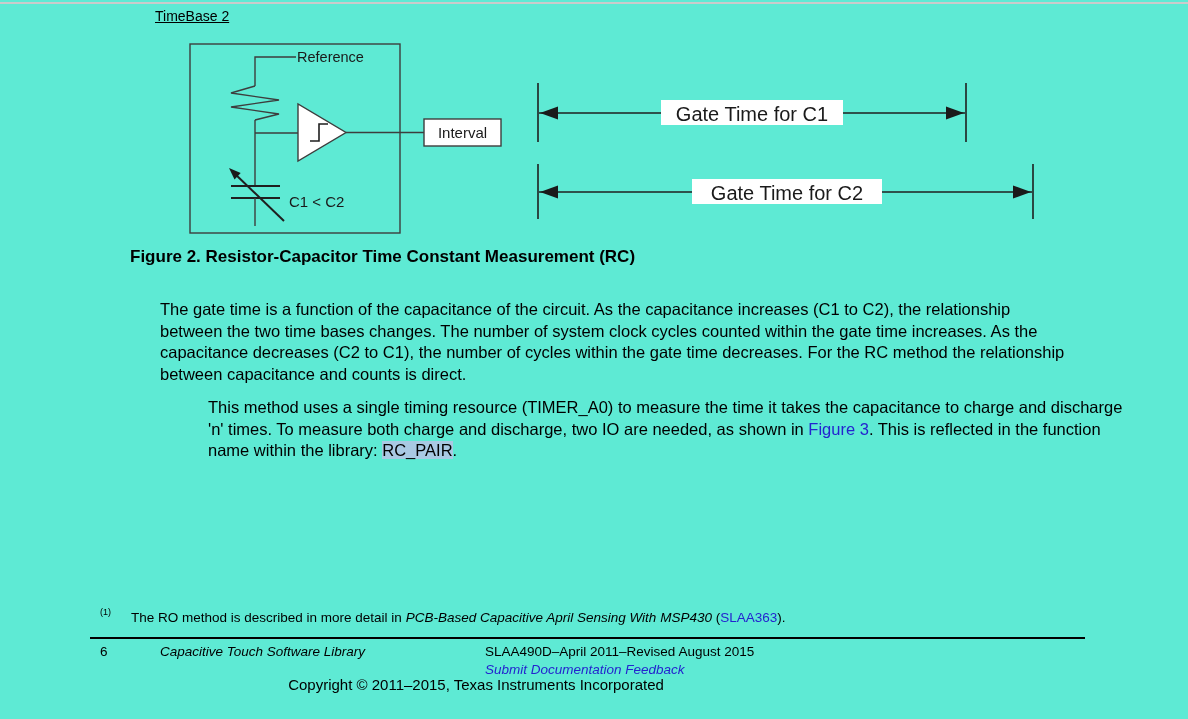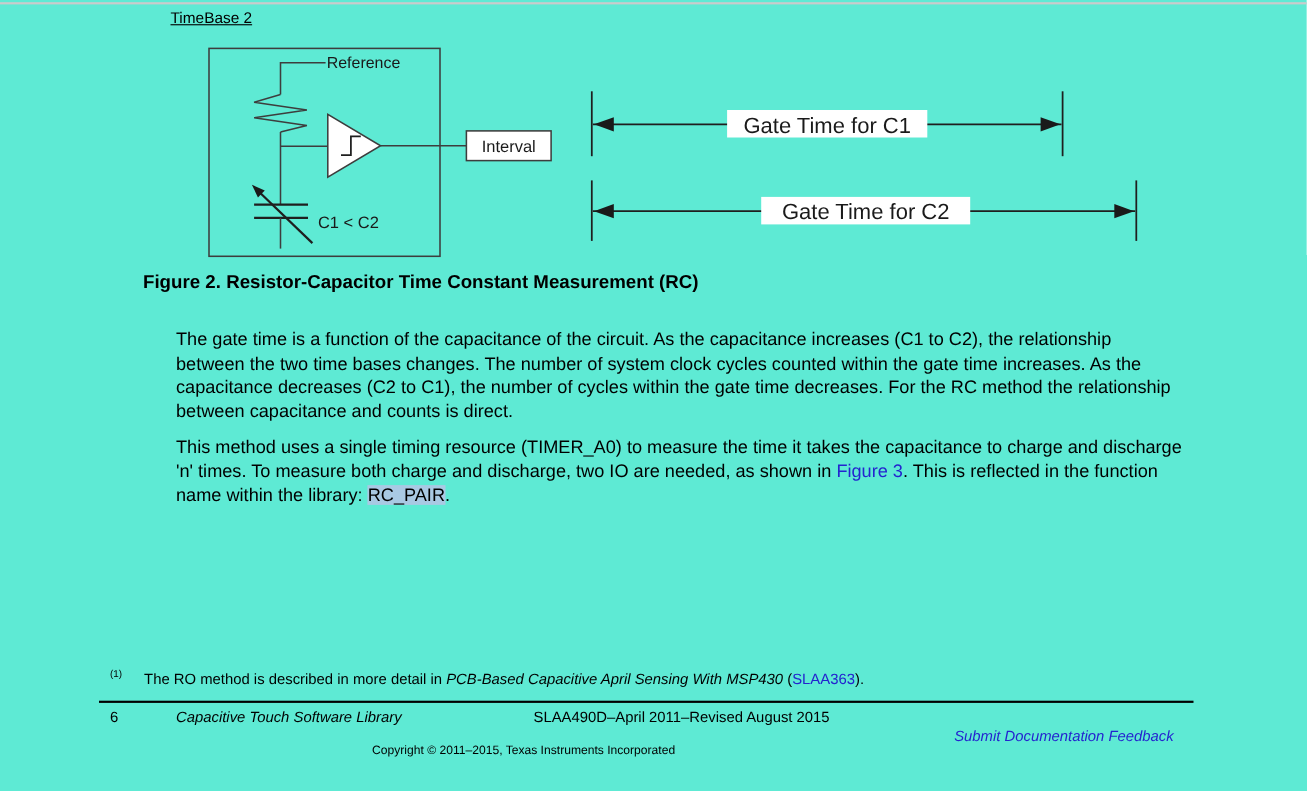--- a/index.html
+++ b/index.html
@@ -14,38 +14,38 @@
     position:absolute; left:155px; top:8px; font-size:14px; color:#000;
     text-decoration:underline; white-space:nowrap;
   }
   .figure-svg { position:absolute; left:180px; top:40px; }
   .fig-caption {
     position:absolute; left:130px; top:247px; width:950px; text-align:left;
     font-size:17px; font-weight:bold; color:#000;
   }
   .para { position:absolute; left:160px; width:916px; font-size:16.5px; line-height:21.5px; color:#000; }
   .p1 { top:299px; }
-  .p2 { top:397px; }
+  .p2 { top:397px;margin-left:48px; }
   .doclink { color:#2424cf; text-decoration:none; cursor:pointer; }
   .doclink.underlined { }
   .hl { background:#a9c9e3; }
   .footnote {
     position:absolute; left:131px; top:610px; width:840px; font-size:13.5px; color:#000;
   }
   .footnote-marker { position:absolute; left:100px; top:607px; font-size:9px; color:#000; }
   .fn-italic { font-style:italic; }
   .footer-rule { position:absolute; left:90px; top:637px; width:995px; height:2px; background:#000; }
   .footer-pageno { position:absolute; left:100px; top:644px; font-size:13.5px; color:#000; }
   .footer-title { position:absolute; left:160px; top:644px; font-size:13.5px; font-style:italic; color:#000; }
   .footer-docid { position:absolute; left:485px; top:644px; width:600px; text-align:left; font-size:13.5px; color:#000; }
   .footer-feedback {
-    position:absolute; left:467px; top:662px; width:600px; text-align:right;
+    position:absolute; left:485px; top:662px; width:600px; text-align:left;
     font-size:13.5px; font-style:italic; color:#2424cf; cursor:pointer;
   }
-  .footer-copyright { position:absolute; left:0; top:676px; width:952px; text-align:center; font-size:11px; color:#000; }
+  .footer-copyright { position:absolute; left:0; top:676px; width:952px; text-align:center; font-size:15px; color:#000; }
   svg text { fill:#1a1a1a; font-family:"Liberation Sans","DejaVu Sans",sans-serif; }
   .wire { stroke:#3d3d3d; stroke-width:1.4; fill:none; }
   .plate { stroke:#1f1f1f; stroke-width:2; fill:none; }
   .arrowline { stroke:#1f1f1f; stroke-width:1.6; fill:none; }
   .arrowfill { fill:#1a1a1a; stroke:none; }
 </style>
 </head>
 <body>
 
 <div class="page">

